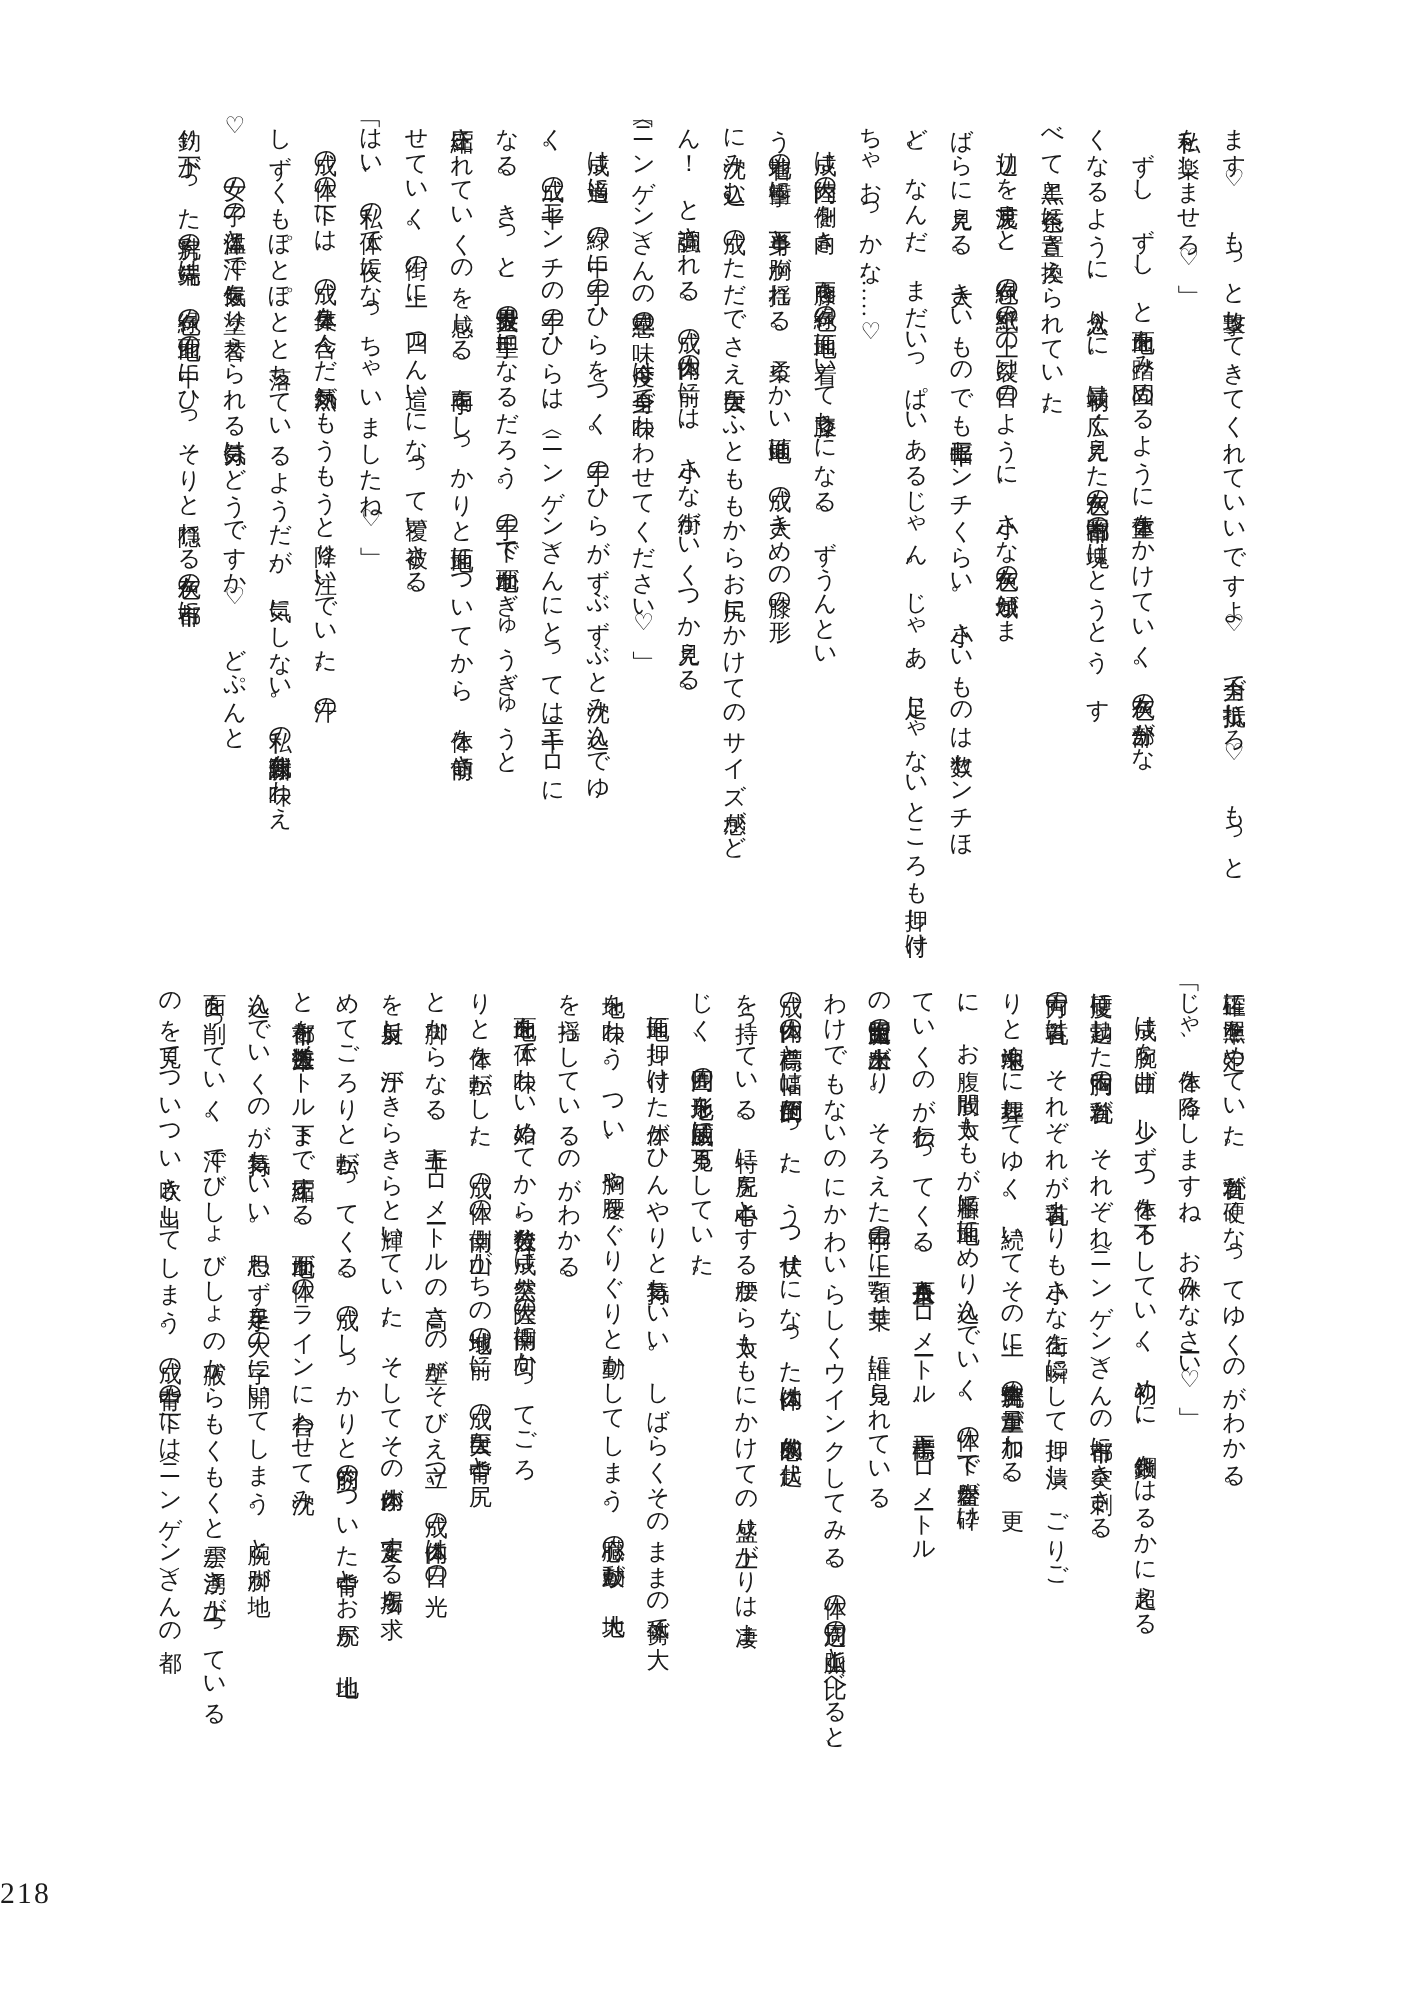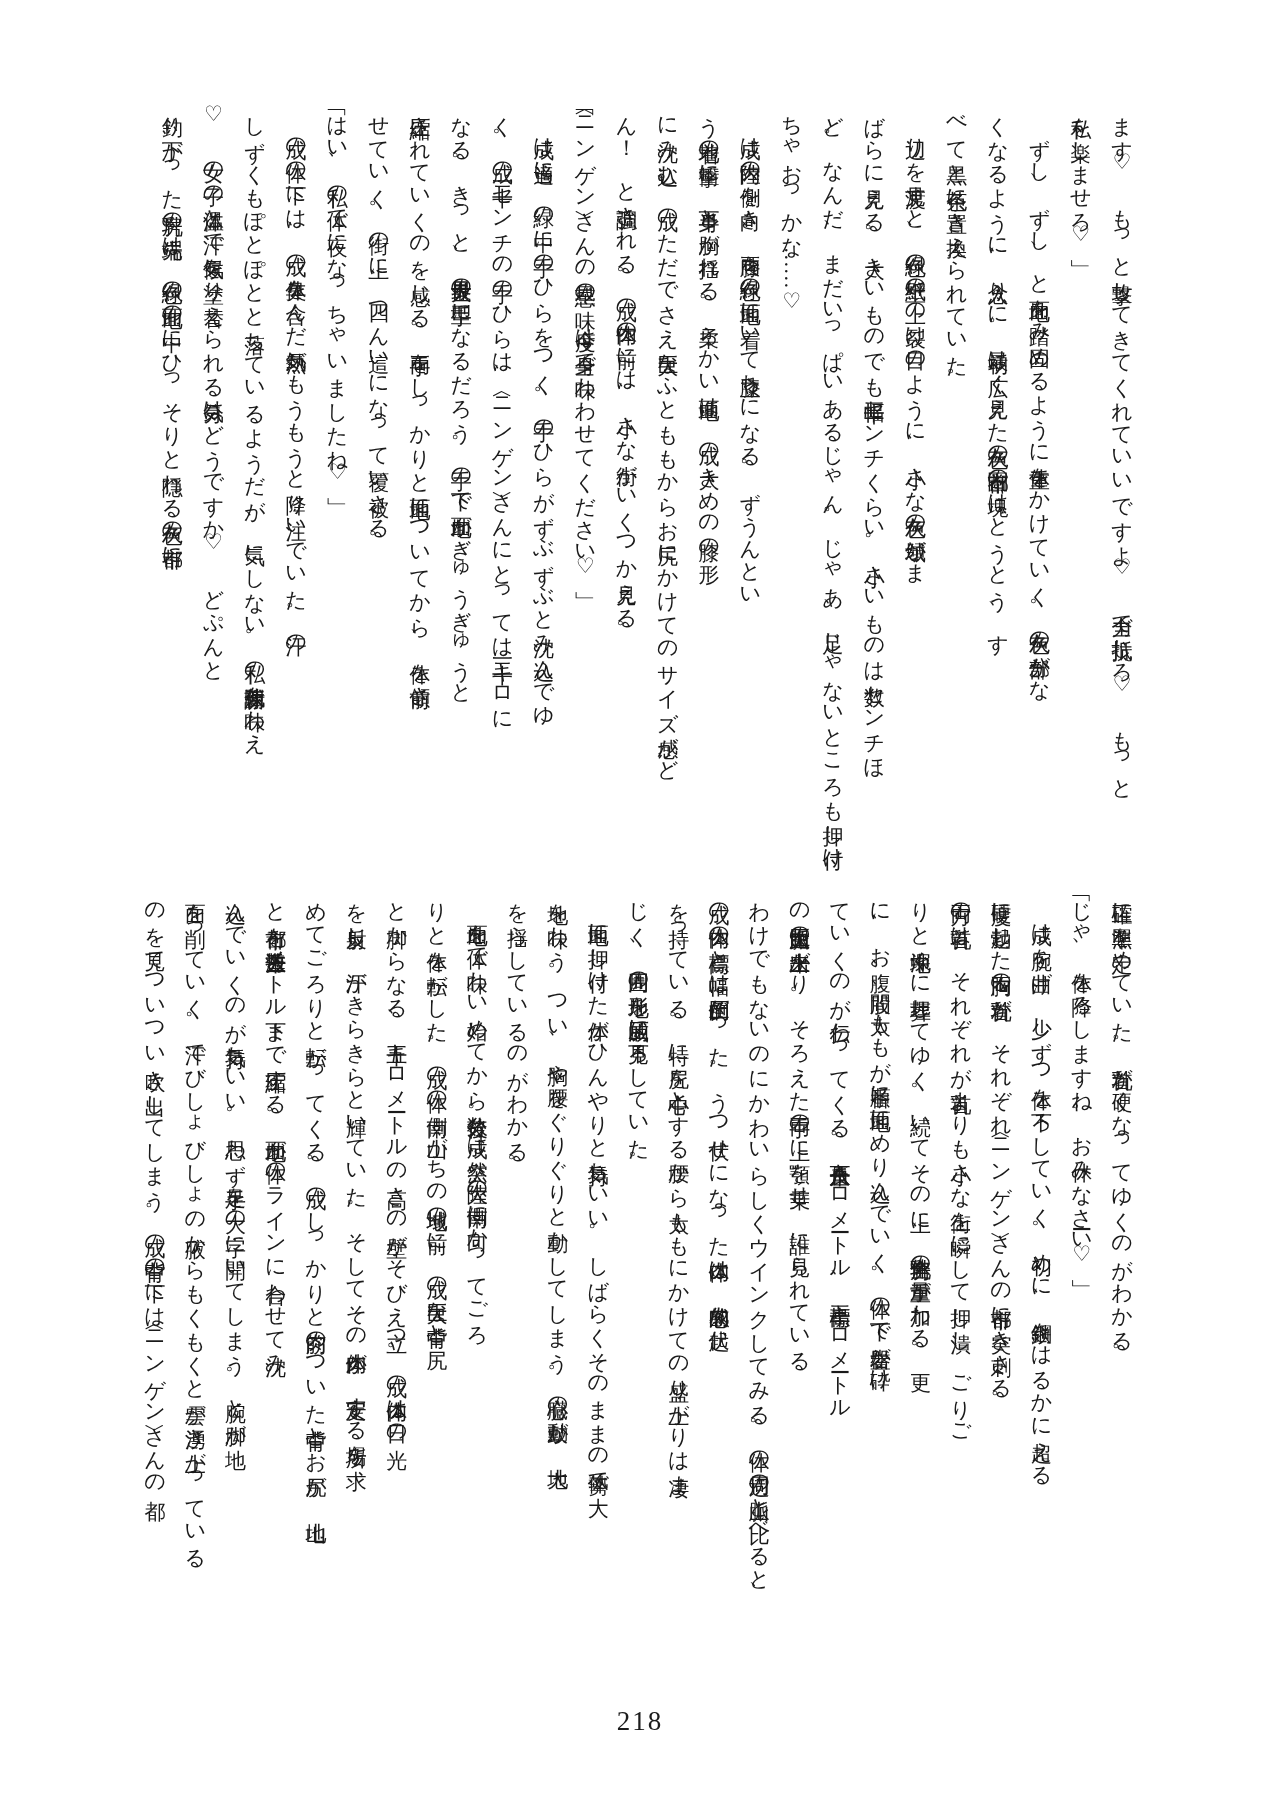--- a/index.html
+++ b/index.html
@@ -39,21 +39,21 @@
   }
   .line {
     margin: 0;
     padding: 0;
   }
   .page-number {
     position: absolute;
     top: 1706px;
     left: 0;
     width: 100%;
-    text-align: center;
+    text-align: left;
     font-size: 27px;
     letter-spacing: 2px;
     color: #1c1c1c;
   }
 </style>
 </head>
 <body>
 
 <div class="page">
 

